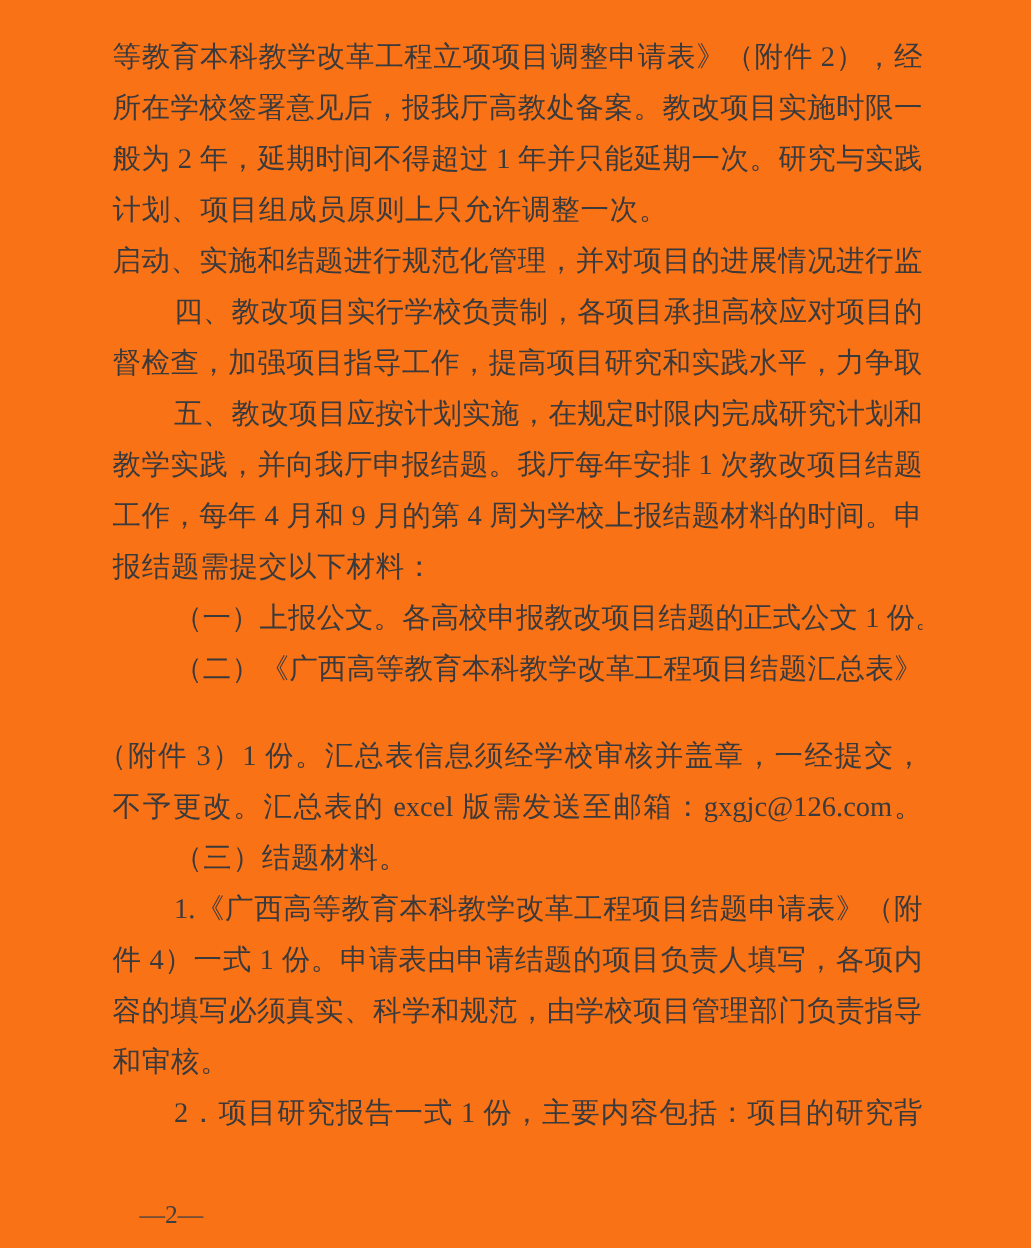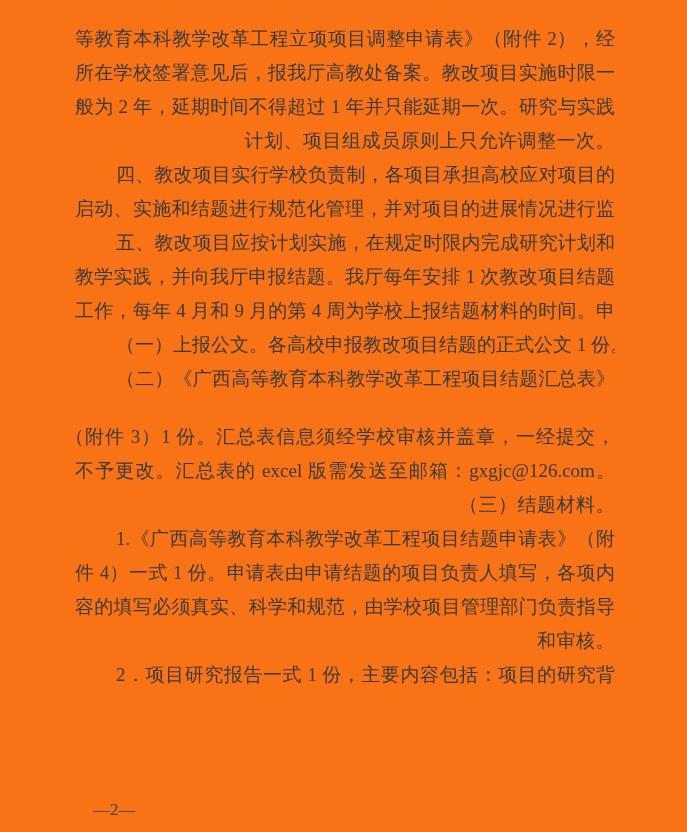--- a/index.html
+++ b/index.html
@@ -22,21 +22,21 @@
     top: 22px;
     width: 540px;
   }
   .tline {
     width: 540px;
     height: 34px;
     line-height: 34px;
     font-size: 19px;
     white-space: nowrap;
     overflow: hidden;
-    text-align: right;
+    text-align: left;
     letter-spacing: 0.5px;
   }
   
   .tline.fill {
     letter-spacing: 0;
     text-align: justify;
     text-align-last: justify;
   }
   
   .tline.ind {
@@ -59,25 +59,27 @@
 </style>
 </head>
 <body>
 
 <div class="page">
   <div class="doc-body">
     <div class="tline fill">等教育本科教学改革工程立项项目调整申请表》（附件 2），经</div>
     <div class="tline fill">所在学校签署意见后，报我厅高教处备案。教改项目实施时限一</div>
     <div class="tline fill">般为 2 年，延期时间不得超过 1 年并只能延期一次。研究与实践</div>
     <div class="tline">计划、项目组成员原则上只允许调整一次。</div>
+    <div class="tline fill">启动、实施和结题进行规范化管理，并对项目的进展情况进行监</div>
     <div class="tline fill ind">四、教改项目实行学校负责制，各项目承担高校应对项目的</div>
-    <div class="tline fill">启动、实施和结题进行规范化管理，并对项目的进展情况进行监</div>
+    <div class="tline fill">督检查，加强项目指导工作，提高项目研究和实践水平，力争取</div>
     <div class="tline fill ind">五、教改项目应按计划实施，在规定时限内完成研究计划和</div>
     <div class="tline fill">教学实践，并向我厅申报结题。我厅每年安排 1 次教改项目结题</div>
     <div class="tline fill">工作，每年 4 月和 9 月的第 4 周为学校上报结题材料的时间。申</div>
+    <div class="tline">报结题需提交以下材料：</div>
     <div class="tline fill ind">（一）上报公文。各高校申报教改项目结题的正式公文 1 份。</div>
     <div class="tline fill ind">（二）《广西高等教育本科教学改革工程项目结题汇总表》</div>
     <div class="tline fill hang">（附件 3）1 份。汇总表信息须经学校审核并盖章，一经提交，</div>
     <div class="tline fill">不予更改。汇总表的 excel 版需发送至邮箱：gxgjc@126.com。</div>
     <div class="tline ind">（三）结题材料。</div>
     <div class="tline fill ind">1.《广西高等教育本科教学改革工程项目结题申请表》（附</div>
     <div class="tline fill">件 4）一式 1 份。申请表由申请结题的项目负责人填写，各项内</div>
     <div class="tline fill">容的填写必须真实、科学和规范，由学校项目管理部门负责指导</div>
     <div class="tline">和审核。</div>
     <div class="tline fill ind">2．项目研究报告一式 1 份，主要内容包括：项目的研究背</div>

